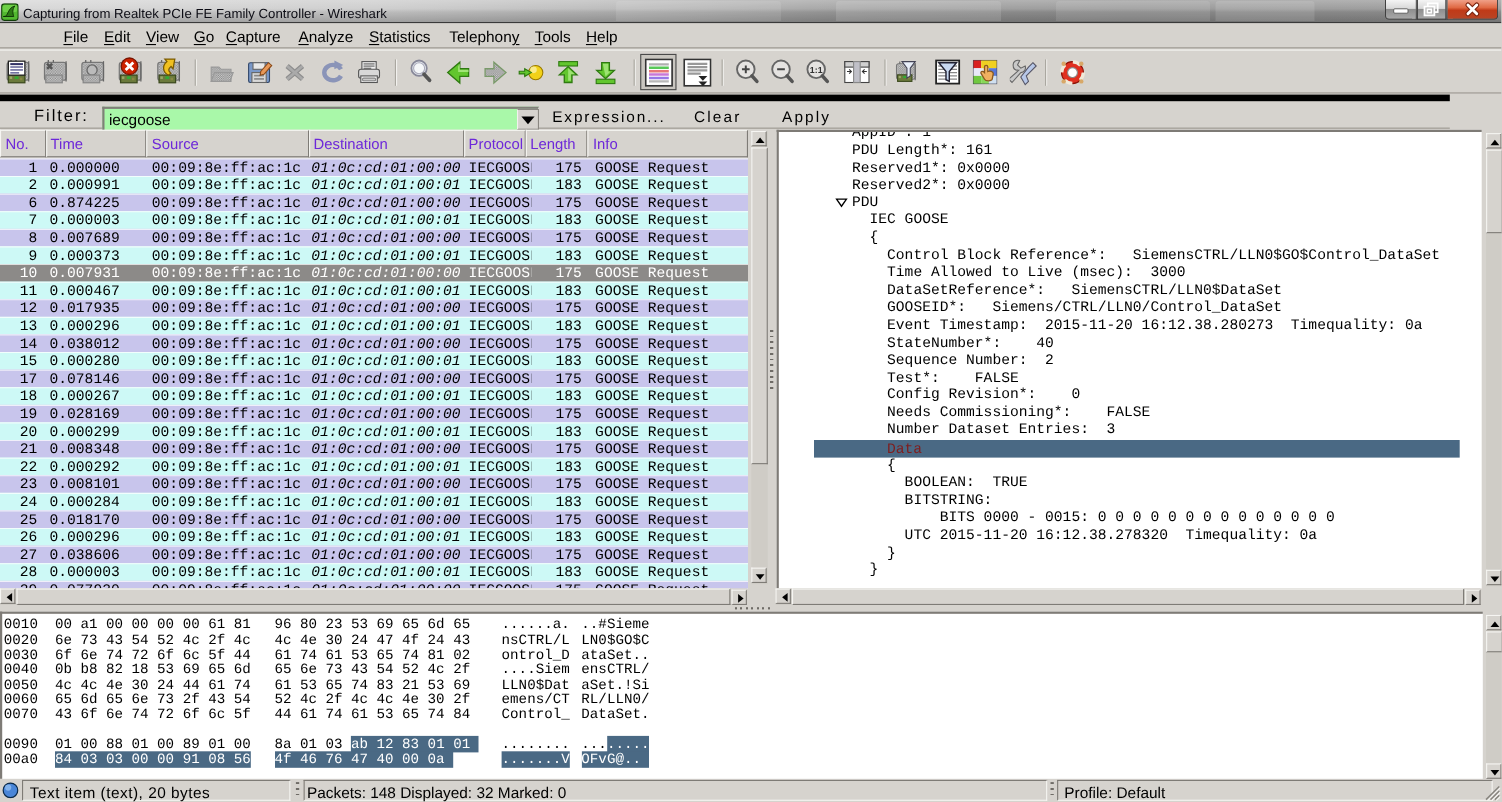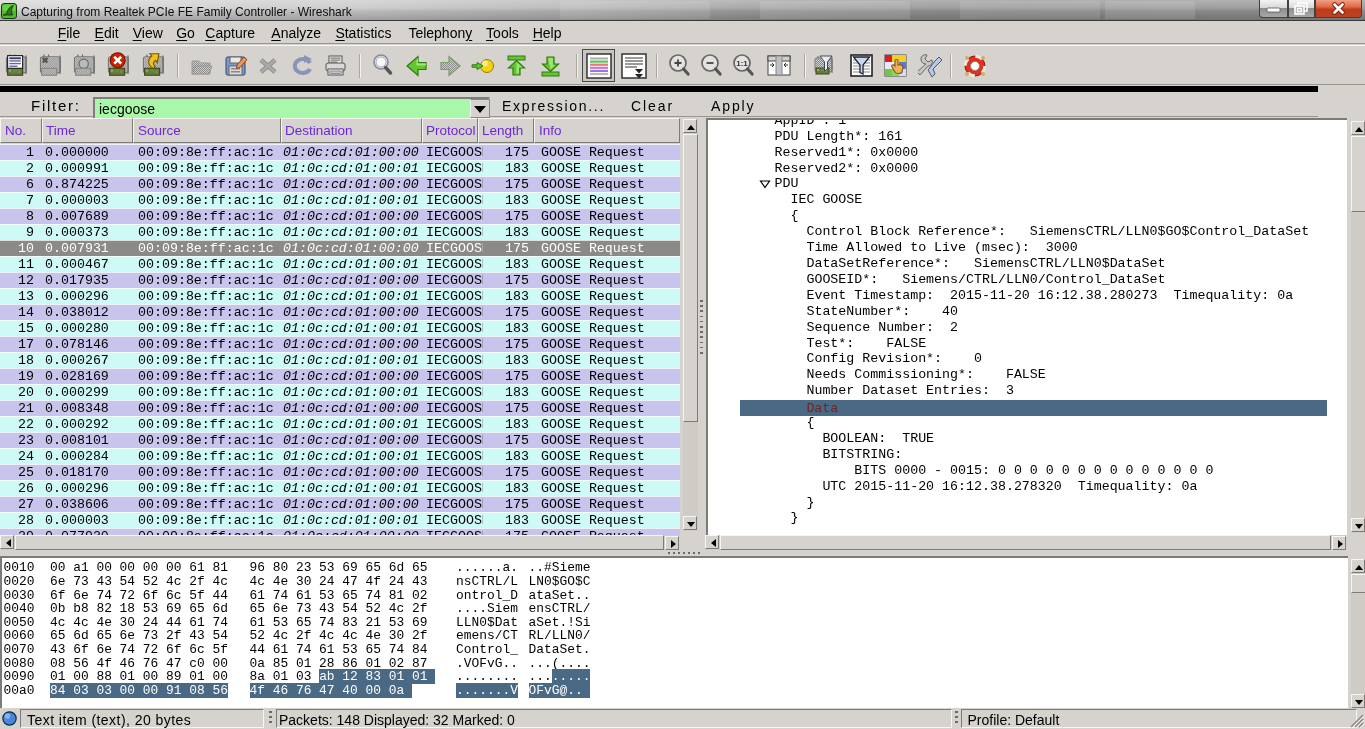--- a/index.html
+++ b/index.html
@@ -492,21 +492,20 @@
 </div>
 
 <div id="hexpane">
 <div class="hxl mono" style="top:2.4px;left:0;width:1340px"><span class="hxo">0010</span><span class="hx1">00 a1 00 00 00 00 61 81</span><span class="hx2">96 80 23 53 69 65 6d 65</span><span class="ha1">......a.</span><span class="ha2">..#Sieme</span></div>
 <div class="hxl mono" style="top:16.0px;left:0;width:1340px"><span class="hxo">0020</span><span class="hx1">6e 73 43 54 52 4c 2f 4c</span><span class="hx2">4c 4e 30 24 47 4f 24 43</span><span class="ha1">nsCTRL/L</span><span class="ha2">LN0$GO$C</span></div>
 <div class="hxl mono" style="top:29.599999999999998px;left:0;width:1340px"><span class="hxo">0030</span><span class="hx1">6f 6e 74 72 6f 6c 5f 44</span><span class="hx2">61 74 61 53 65 74 81 02</span><span class="ha1">ontrol_D</span><span class="ha2">ataSet..</span></div>
 <div class="hxl mono" style="top:43.199999999999996px;left:0;width:1340px"><span class="hxo">0040</span><span class="hx1">0b b8 82 18 53 69 65 6d</span><span class="hx2">65 6e 73 43 54 52 4c 2f</span><span class="ha1">....Siem</span><span class="ha2">ensCTRL/</span></div>
 <div class="hxl mono" style="top:56.8px;left:0;width:1340px"><span class="hxo">0050</span><span class="hx1">4c 4c 4e 30 24 44 61 74</span><span class="hx2">61 53 65 74 83 21 53 69</span><span class="ha1">LLN0$Dat</span><span class="ha2">aSet.!Si</span></div>
 <div class="hxl mono" style="top:70.4px;left:0;width:1340px"><span class="hxo">0060</span><span class="hx1">65 6d 65 6e 73 2f 43 54</span><span class="hx2">52 4c 2f 4c 4c 4e 30 2f</span><span class="ha1">emens/CT</span><span class="ha2">RL/LLN0/</span></div>
 <div class="hxl mono" style="top:84.0px;left:0;width:1340px"><span class="hxo">0070</span><span class="hx1">43 6f 6e 74 72 6f 6c 5f</span><span class="hx2">44 61 74 61 53 65 74 84</span><span class="ha1">Control_</span><span class="ha2">DataSet.</span></div>
-<div class="hxl mono" style="top:97.60000000000001px;left:0;width:1340px"><span class="hxo">0080</span><span class="hx1">08 56 4f 46 76 47 c0 00</span><span class="hx2">0a 85 01 28 86 01 02 87</span><span class="ha1">.VOFvG..</span><span class="ha2">...(....</span></div>
 <div class="hxl mono" style="top:111.2px;left:0;width:1340px"><span class="hxo">0090</span><span class="hx1">01 00 88 01 00 89 01 00</span><span class="hx2">8a 01 03 <span class="hsel">ab 12 83 01 01 </span></span><span class="ha1">........</span><span class="ha2">...<span class="hsel">.....</span></span></div>
 <div class="hxl mono" style="top:124.8px;left:0;width:1340px"><span class="hxo">00a0</span><span class="hx1"><span class="hsel">84 03 03 00 00 91 08 56</span></span><span class="hx2"><span class="hsel">4f 46 76 47 40 00 0a </span></span><span class="ha1"><span class="hsel">.......V</span></span><span class="ha2"><span class="hsel">OFvG@.. </span></span></div>
 
 <div class="sb" style="left:1349px;top:1px;width:15px;height:149px">
  <div class="sbbtn" style="left:0;top:0">
         <div class="arr up"></div>
       </div>
  <div class="sbthumb" style="left:0;top:15px;width:15px;height:19px"></div>
  <div class="sbbtn" style="left:0;top:135px">
         <div class="arr dn"></div>

